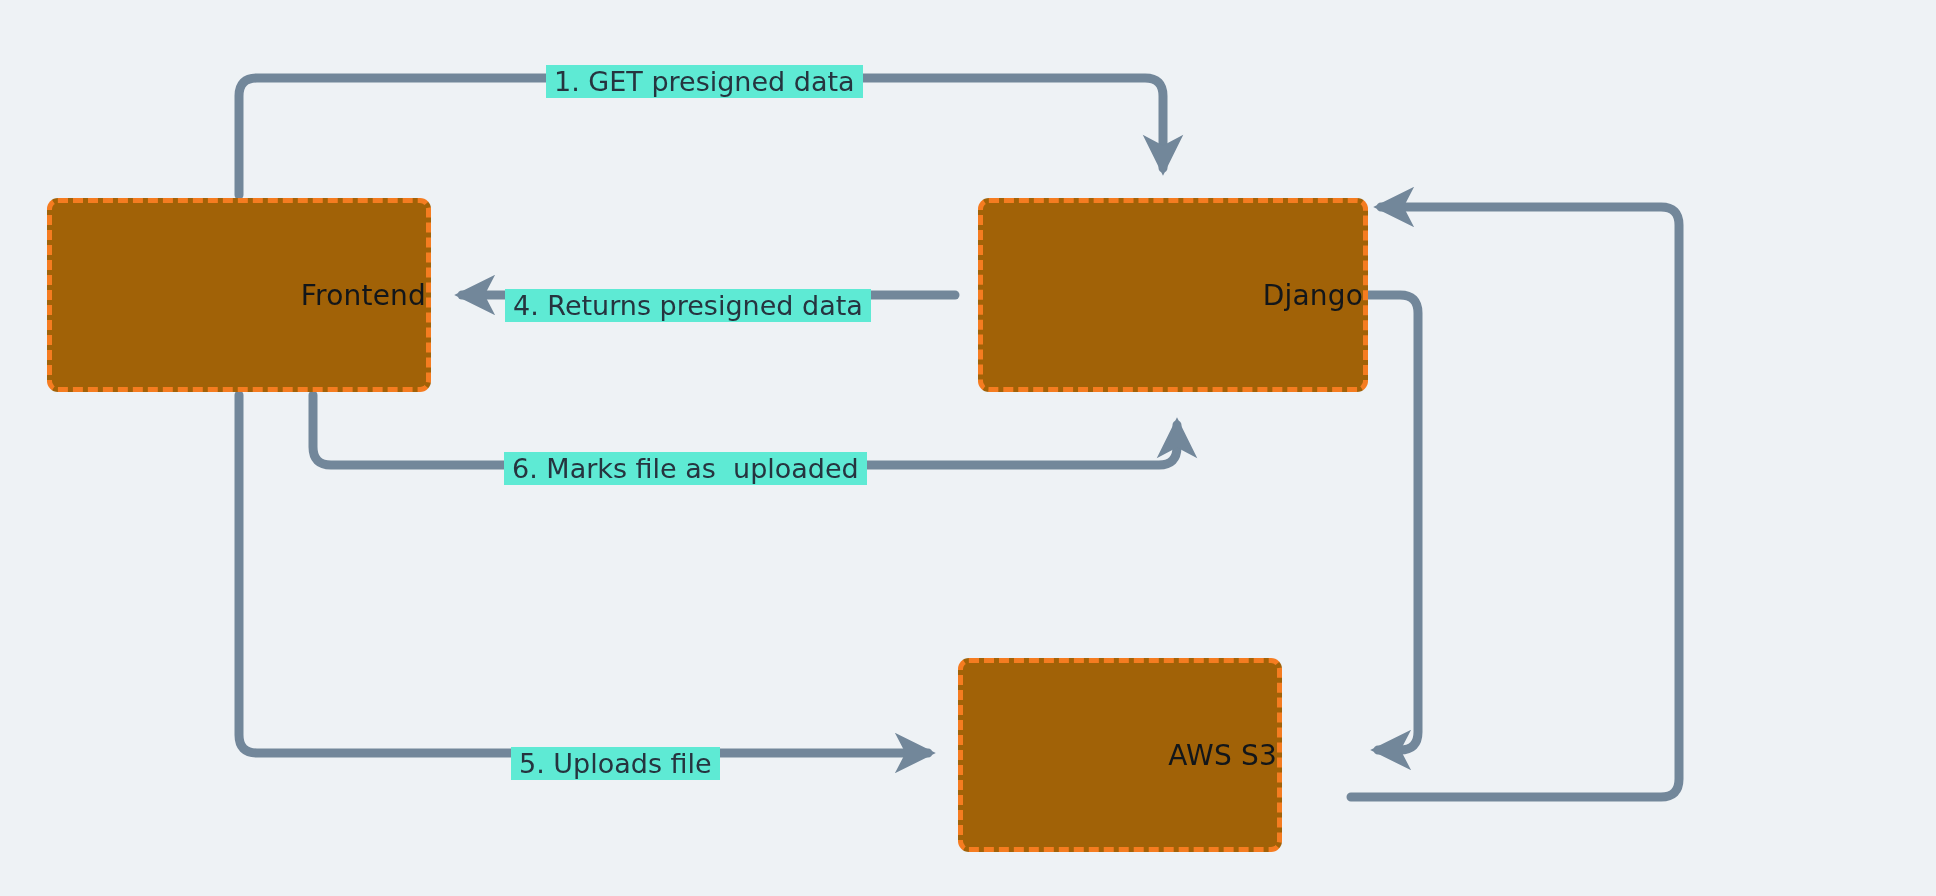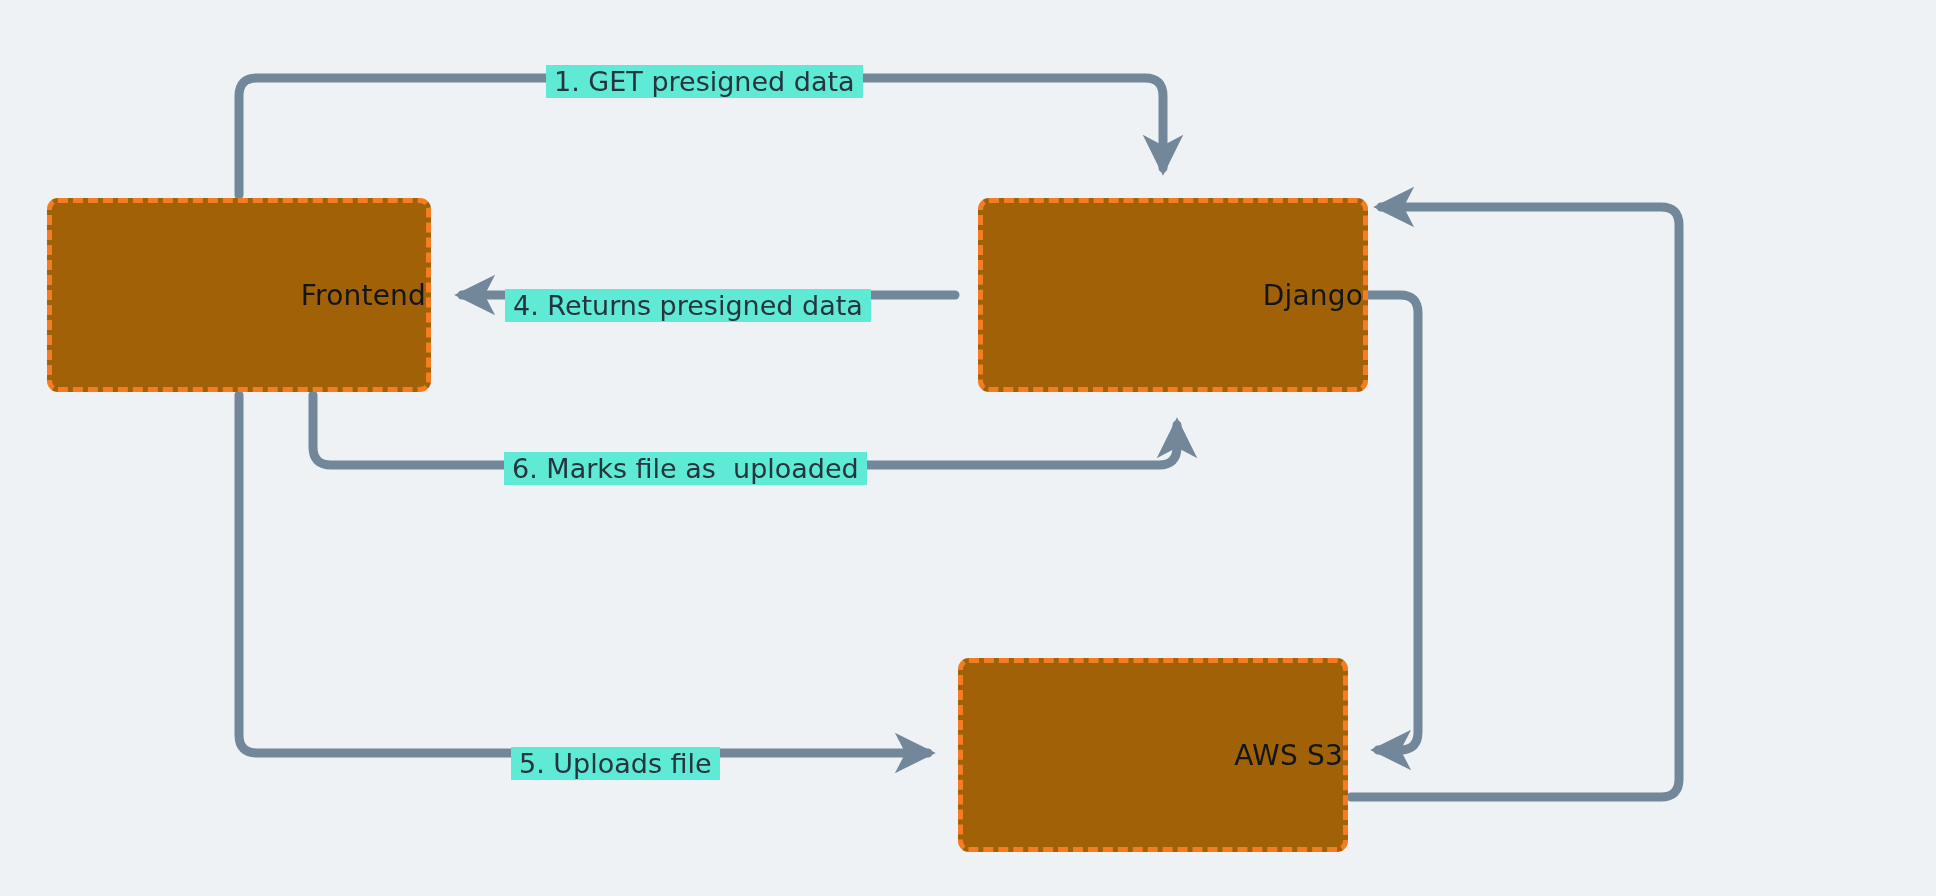--- a/index.html
+++ b/index.html
@@ -68,21 +68,21 @@
   </svg>
 
   <div class="node" style="left:47px;top:198px;width:384px;height:194px;">
     <span class="node-label">Frontend</span>
   </div>
 
   <div class="node" style="left:978px;top:198px;width:390px;height:194px;">
     <span class="node-label">Django</span>
   </div>
 
-  <div class="node" style="left:958px;top:658px;width:390px;height:194px;padding-left:23px;">
+  <div class="node" style="left:958px;top:658px;width:324px;height:194px;padding-left:23px;">
     <span class="node-label">AWS S3</span>
   </div>
 
   <div class="edge-label" style="left:546px;top:65px;">1. GET presigned data</div>
 
   <div class="edge-label" style="left:505px;top:282px;margin-top:7px;">4. Returns presigned data</div>
 
 
 
   <div class="edge-label" style="left:504px;top:452px;">6. Marks file as  uploaded</div>

